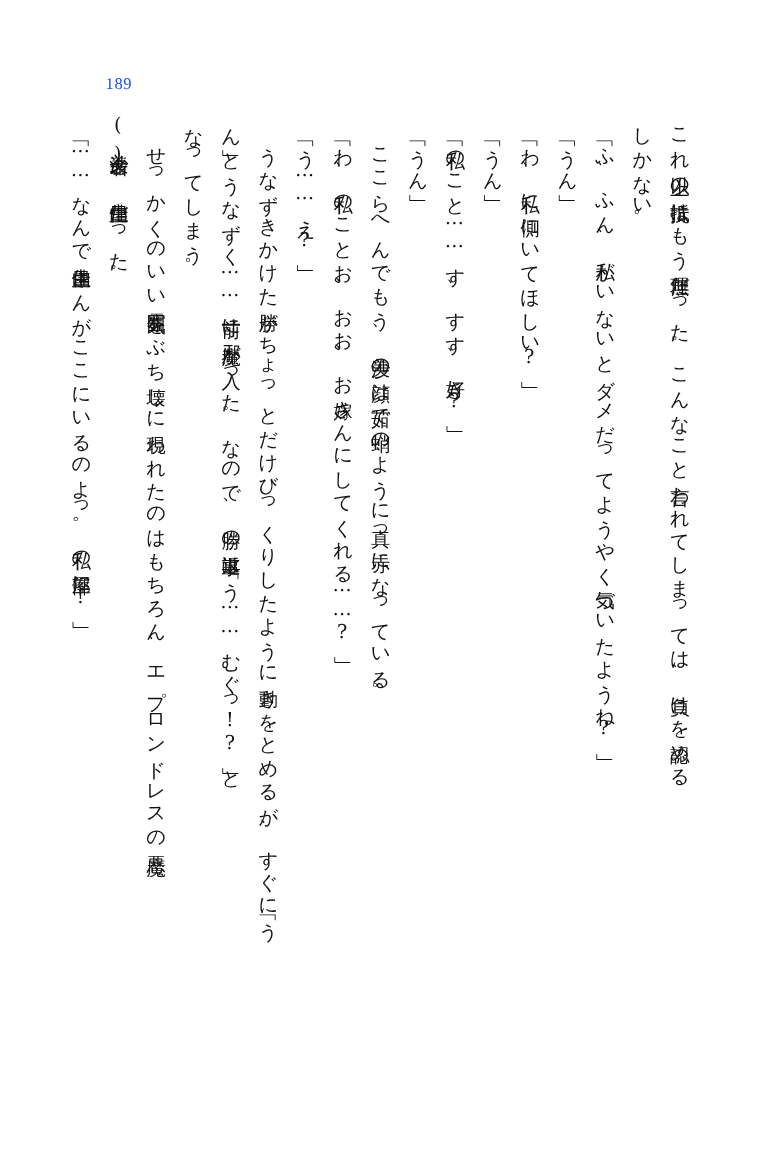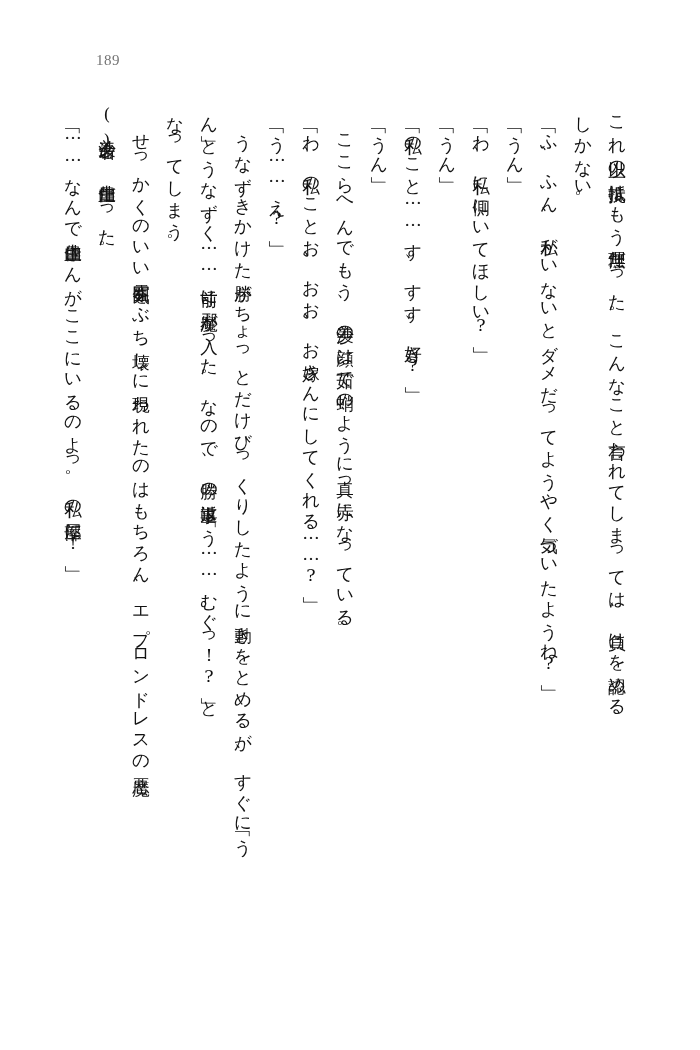--- a/index.html
+++ b/index.html
@@ -18,24 +18,24 @@
   .page {
     position: absolute;
     left: 0;
     top: 0;
     width: 700px;
     height: 1050px;
   }
   .page-number {
     position: absolute;
     left: 96px;
-    top: 52px;
+    top: 69px;
     font-size: 15px;
     letter-spacing: 0.5px;
-    color: #737373;
+    color: #1d4ed8;
     font-family: "Liberation Serif", "DejaVu Serif", serif;
   }
   .body-text {
     position: absolute;
     right: 66px;
     top: 104px;
     height: 880px;
     writing-mode: vertical-rl;
     text-orientation: upright;
     font-size: 17.5px;

